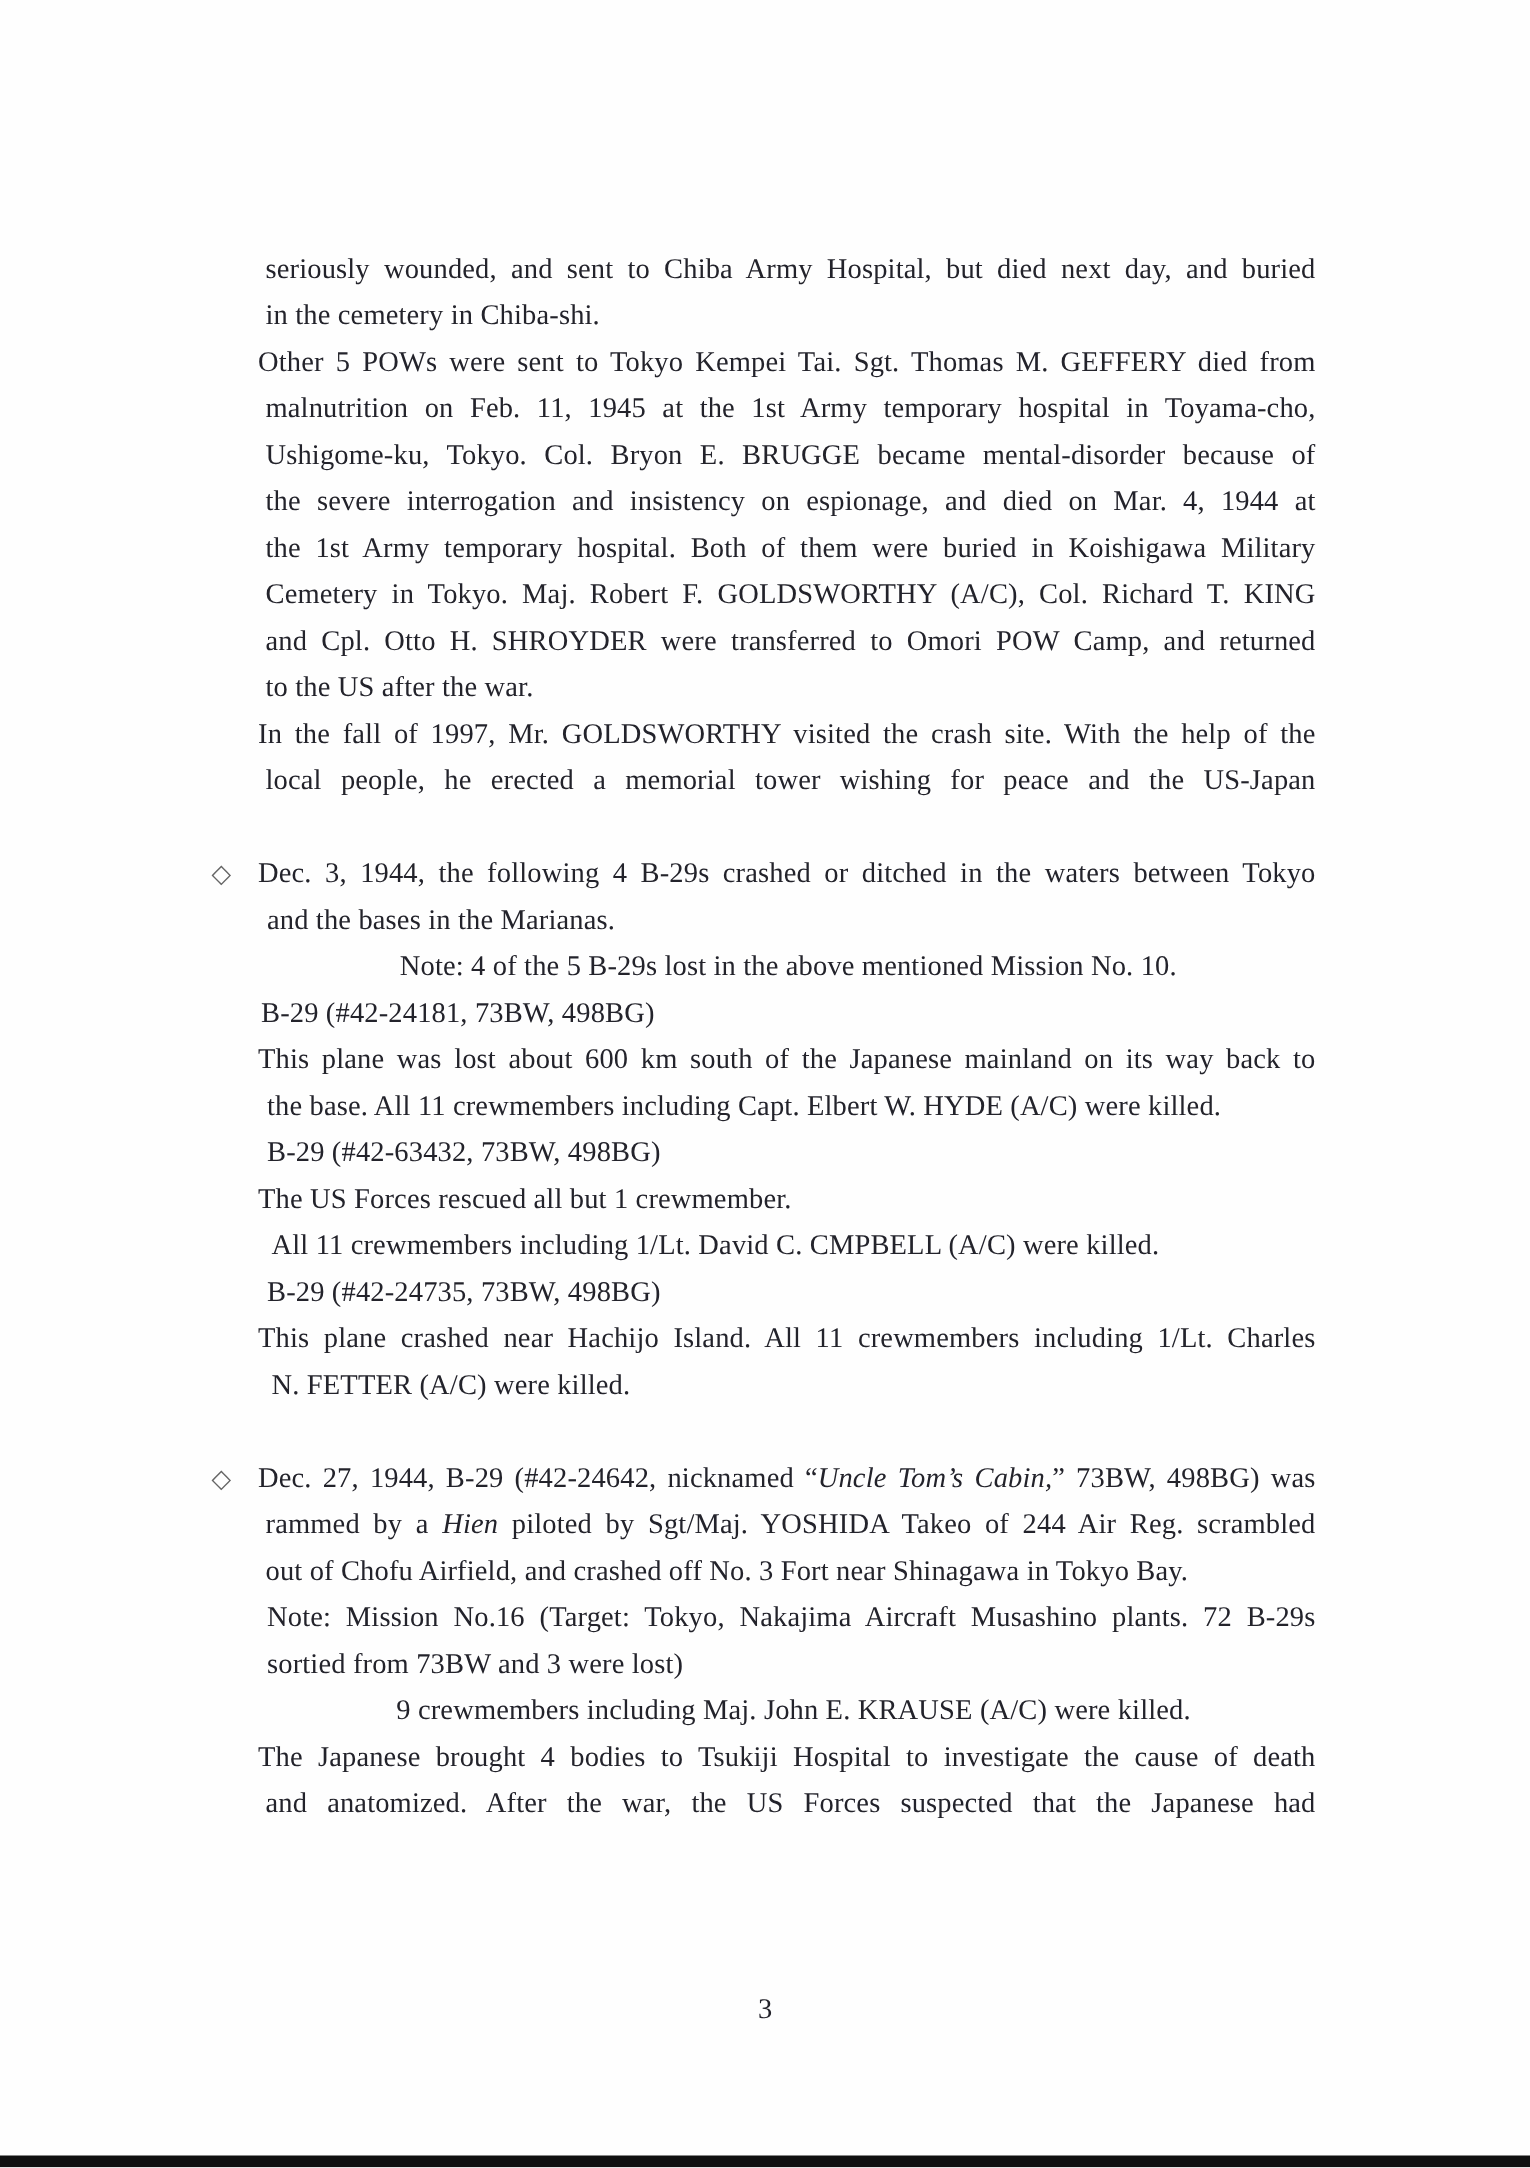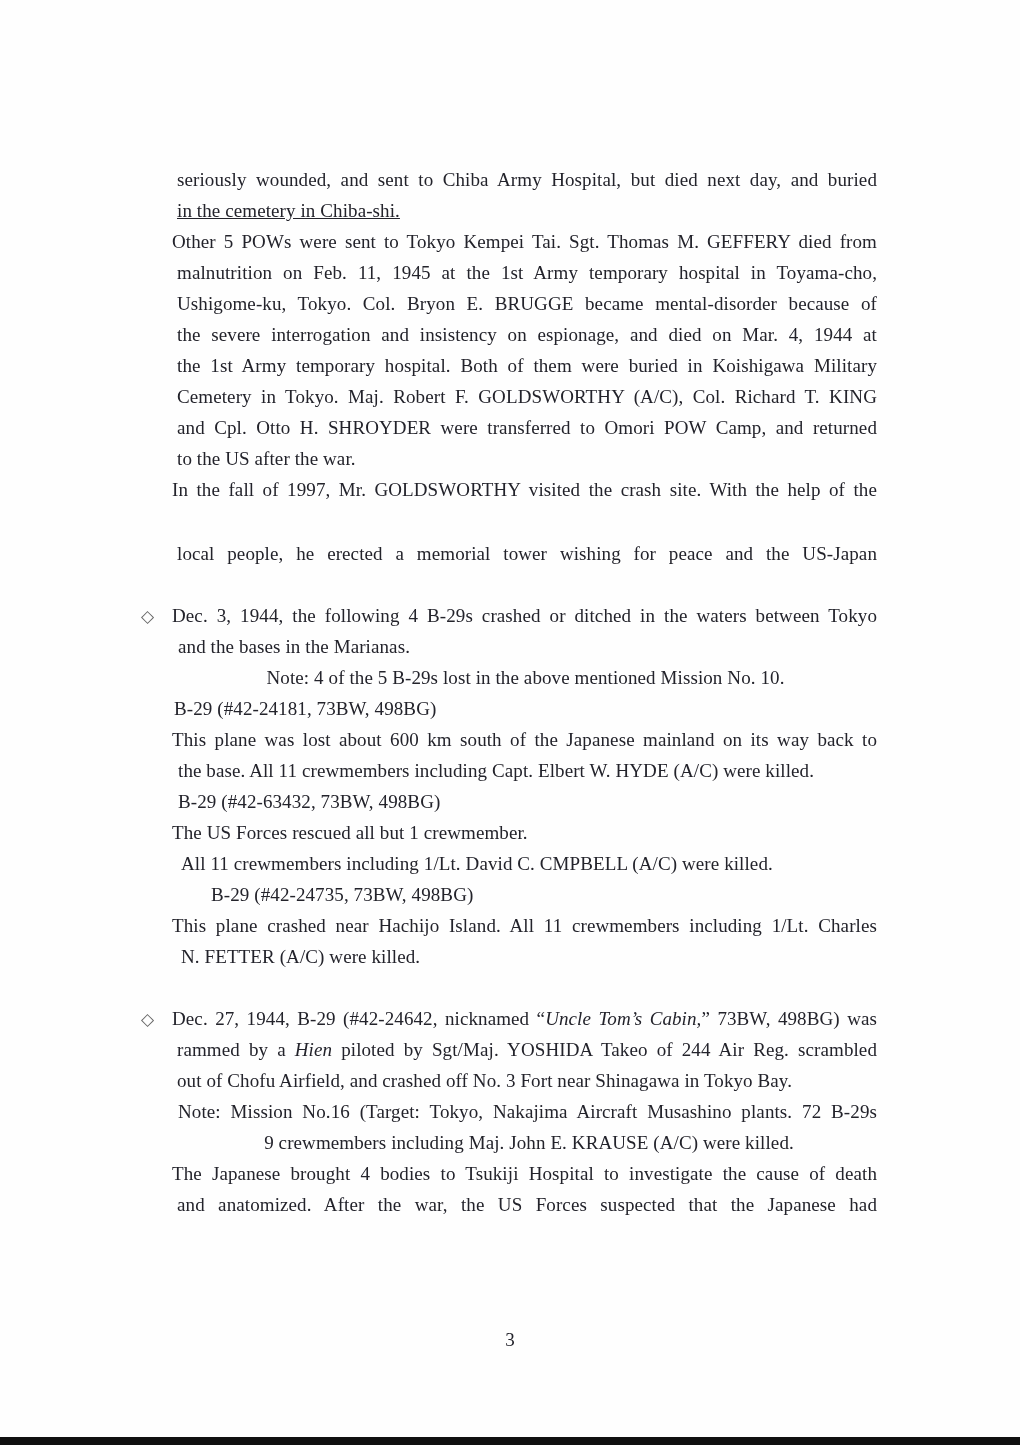--- a/index.html
+++ b/index.html
@@ -63,57 +63,58 @@
     background: var(--bottom_edge, #101010);
   }
 </style>
 </head>
 <body>
 
 <div class="page">
   <div class="content">
       <div class="block">
         <div class="line just" style="padding-left: 5px;"><span>seriously wounded, and sent to Chiba Army Hospital, but died next day, and buried</span></div>
-        <div class="line" style="padding-left: 5px; text-decoration: underline;"><span>in the cemetery in Chiba-shi.</span></div>
+        <div class="line" style="padding-left: 5px;"><span>in the cemetery in Chiba-shi.</span></div>
       </div>
       <div class="block">
         <div class="line just"><span>Other 5 POWs were sent to Tokyo Kempei Tai. Sgt. Thomas M. GEFFERY died from</span></div>
         <div class="line just" style="padding-left: 5px;"><span>malnutrition on Feb. 11, 1945 at the 1st Army temporary hospital in Toyama-cho,</span></div>
         <div class="line just" style="padding-left: 5px;"><span>Ushigome-ku, Tokyo. Col. Bryon E. BRUGGE became mental-disorder because of</span></div>
         <div class="line just" style="padding-left: 5px;"><span>the severe interrogation and insistency on espionage, and died on Mar. 4, 1944 at</span></div>
         <div class="line just" style="padding-left: 5px;"><span>the 1st Army temporary hospital. Both of them were buried in Koishigawa Military</span></div>
         <div class="line just" style="padding-left: 5px;"><span>Cemetery in Tokyo. Maj. Robert F. GOLDSWORTHY (A/C), Col. Richard T. KING</span></div>
         <div class="line just" style="padding-left: 5px;"><span>and Cpl. Otto H. SHROYDER were transferred to Omori POW Camp, and returned</span></div>
         <div class="line" style="padding-left: 5px;"><span>to the US after the war.</span></div>
       </div>
       <div class="block">
         <div class="line just"><span>In the fall of 1997, Mr. GOLDSWORTHY visited the crash site. With the help of the</span></div>
-        <div class="line just" style="padding-left: 5px; margin-top: 33px;"><span>local people, he erected a memorial tower wishing for peace and the US-Japan</span></div>
+        <div class="line just" style="padding-left: 5px;"><span>local people, he erected a memorial tower wishing for peace and the US-Japan</span></div>
       </div>
       <div class="gap"></div>
       <div class="block">
         <div class="line just"><span class="bullet">◇</span><span>Dec. 3, 1944, the following 4 B-29s crashed or ditched in the waters between Tokyo</span></div>
         <div class="line" style="padding-left: 6px;"><span>and the bases in the Marianas.</span></div>
         <div class="line" style="padding-left: 2px; text-align: center;"><span>Note: 4 of the 5 B-29s lost in the above mentioned Mission No. 10.</span></div>
         <div class="line" style="padding-left: 2px;"><span>B-29 (#42-24181, 73BW, 498BG)</span></div>
         <div class="line just"><span>This plane was lost about 600 km south of the Japanese mainland on its way back to</span></div>
         <div class="line" style="padding-left: 6px;"><span>the base. All 11 crewmembers including Capt. Elbert W. HYDE (A/C) were killed.</span></div>
         <div class="line" style="padding-left: 6px;"><span>B-29 (#42-63432, 73BW, 498BG)</span></div>
         <div class="line"><span>The US Forces rescued all but 1 crewmember.</span></div>
         <div class="line" style="padding-left: 9px;"><span>All 11 crewmembers including 1/Lt. David C. CMPBELL (A/C) were killed.</span></div>
-        <div class="line" style="padding-left: 6px; margin-left: 33px;"><span>B-29 (#42-24735, 73BW, 498BG)</span></div>
+        <div class="line" style="padding-left: 6px;"><span>B-29 (#42-24735, 73BW, 498BG)</span></div>
         <div class="line just"><span>This plane crashed near Hachijo Island. All 11 crewmembers including 1/Lt. Charles</span></div>
         <div class="line" style="padding-left: 9px;"><span>N. FETTER (A/C) were killed.</span></div>
       </div>
       <div class="gap"></div>
       <div class="block">
         <div class="line just"><span class="bullet">◇</span><span>Dec. 27, 1944, B-29 (#42-24642, nicknamed “</span><span class="it">Uncle Tom’s Cabin,</span><span>” 73BW, 498BG) was</span></div>
         <div class="line just" style="padding-left: 5px;"><span>rammed by a </span><span class="it">Hien</span><span> piloted by Sgt/Maj. YOSHIDA Takeo of 244 Air Reg. scrambled</span></div>
         <div class="line" style="padding-left: 5px;"><span>out of Chofu Airfield, and crashed off No. 3 Fort near Shinagawa in Tokyo Bay.</span></div>
         <div class="line just" style="padding-left: 6px;"><span>Note: Mission No.16 (Target: Tokyo, Nakajima Aircraft Musashino plants. 72 B-29s</span></div>
+        <div class="line" style="padding-left: 6px;"><span>sortied from 73BW and 3 were lost)</span></div>
         <div class="line" style="padding-left: 9px; text-align: center;"><span>9 crewmembers including Maj. John E. KRAUSE (A/C) were killed.</span></div>
         <div class="line just"><span>The Japanese brought 4 bodies to Tsukiji Hospital to investigate the cause of death</span></div>
         <div class="line just" style="padding-left: 5px;"><span>and anatomized. After the war, the US Forces suspected that the Japanese had</span></div>
       </div>
     </div>
   <div class="footer">3</div>
   <div class="bottom-edge"></div>
 </div>
 
 </body></html>

